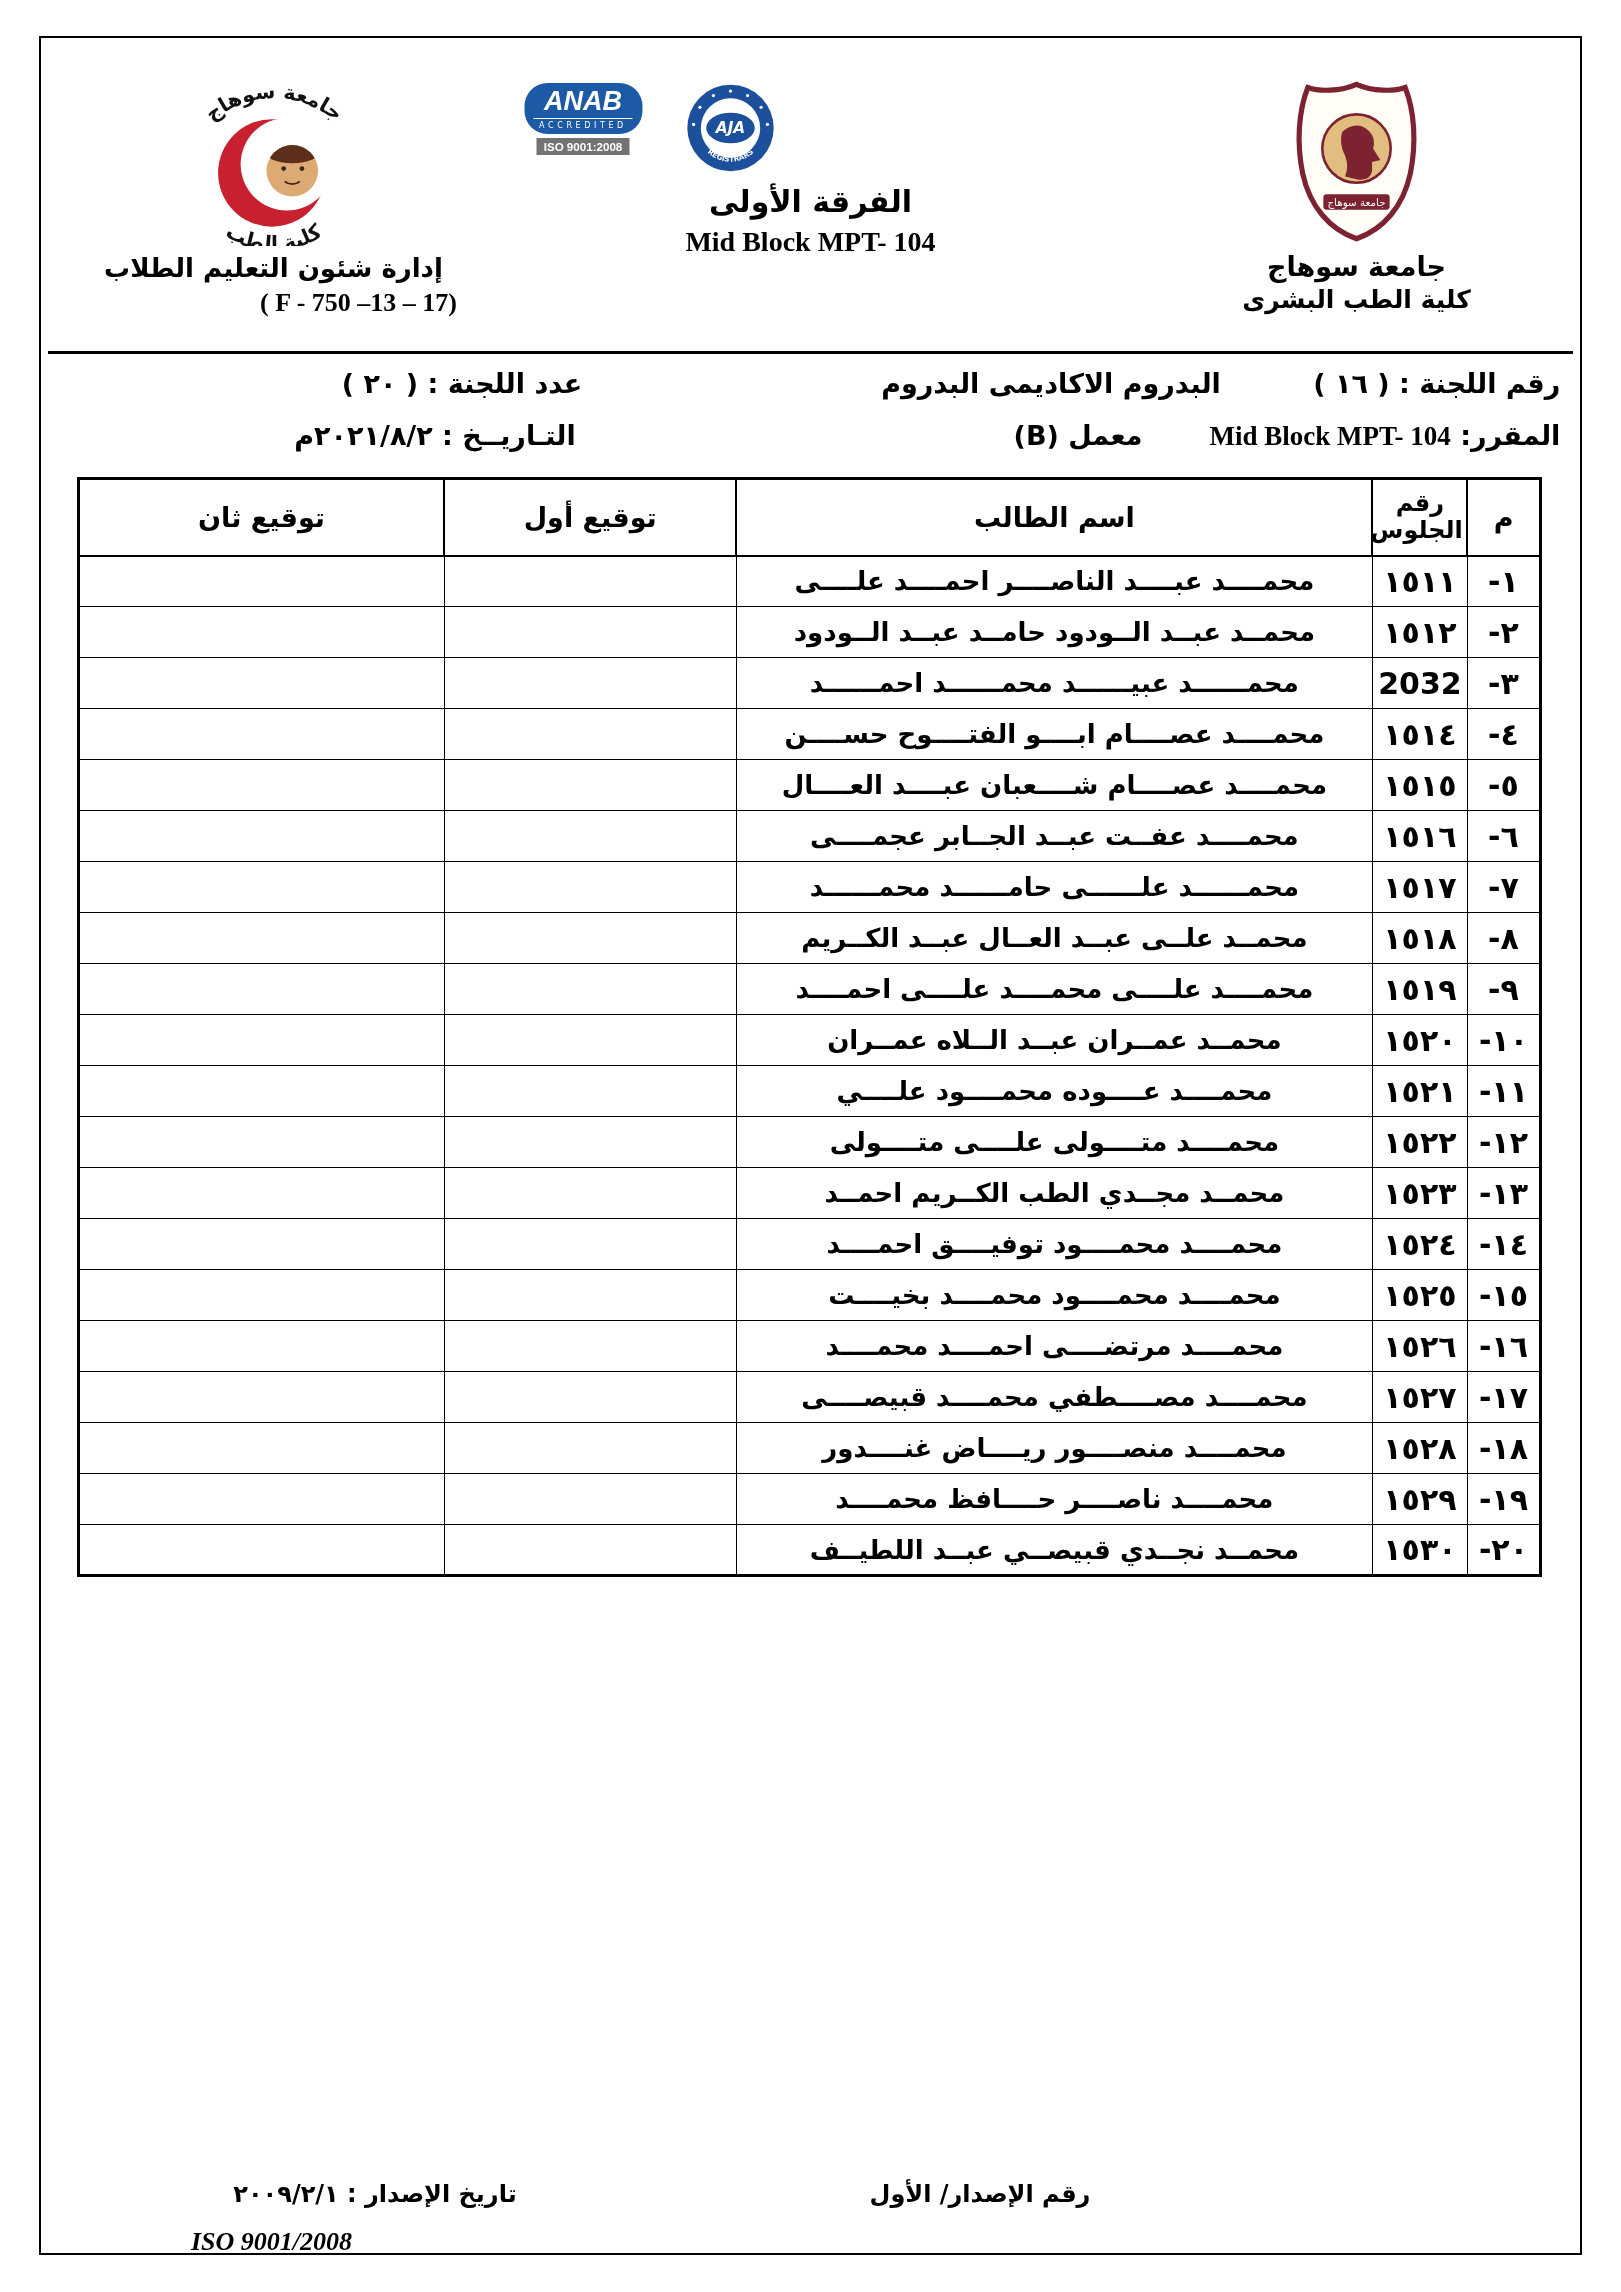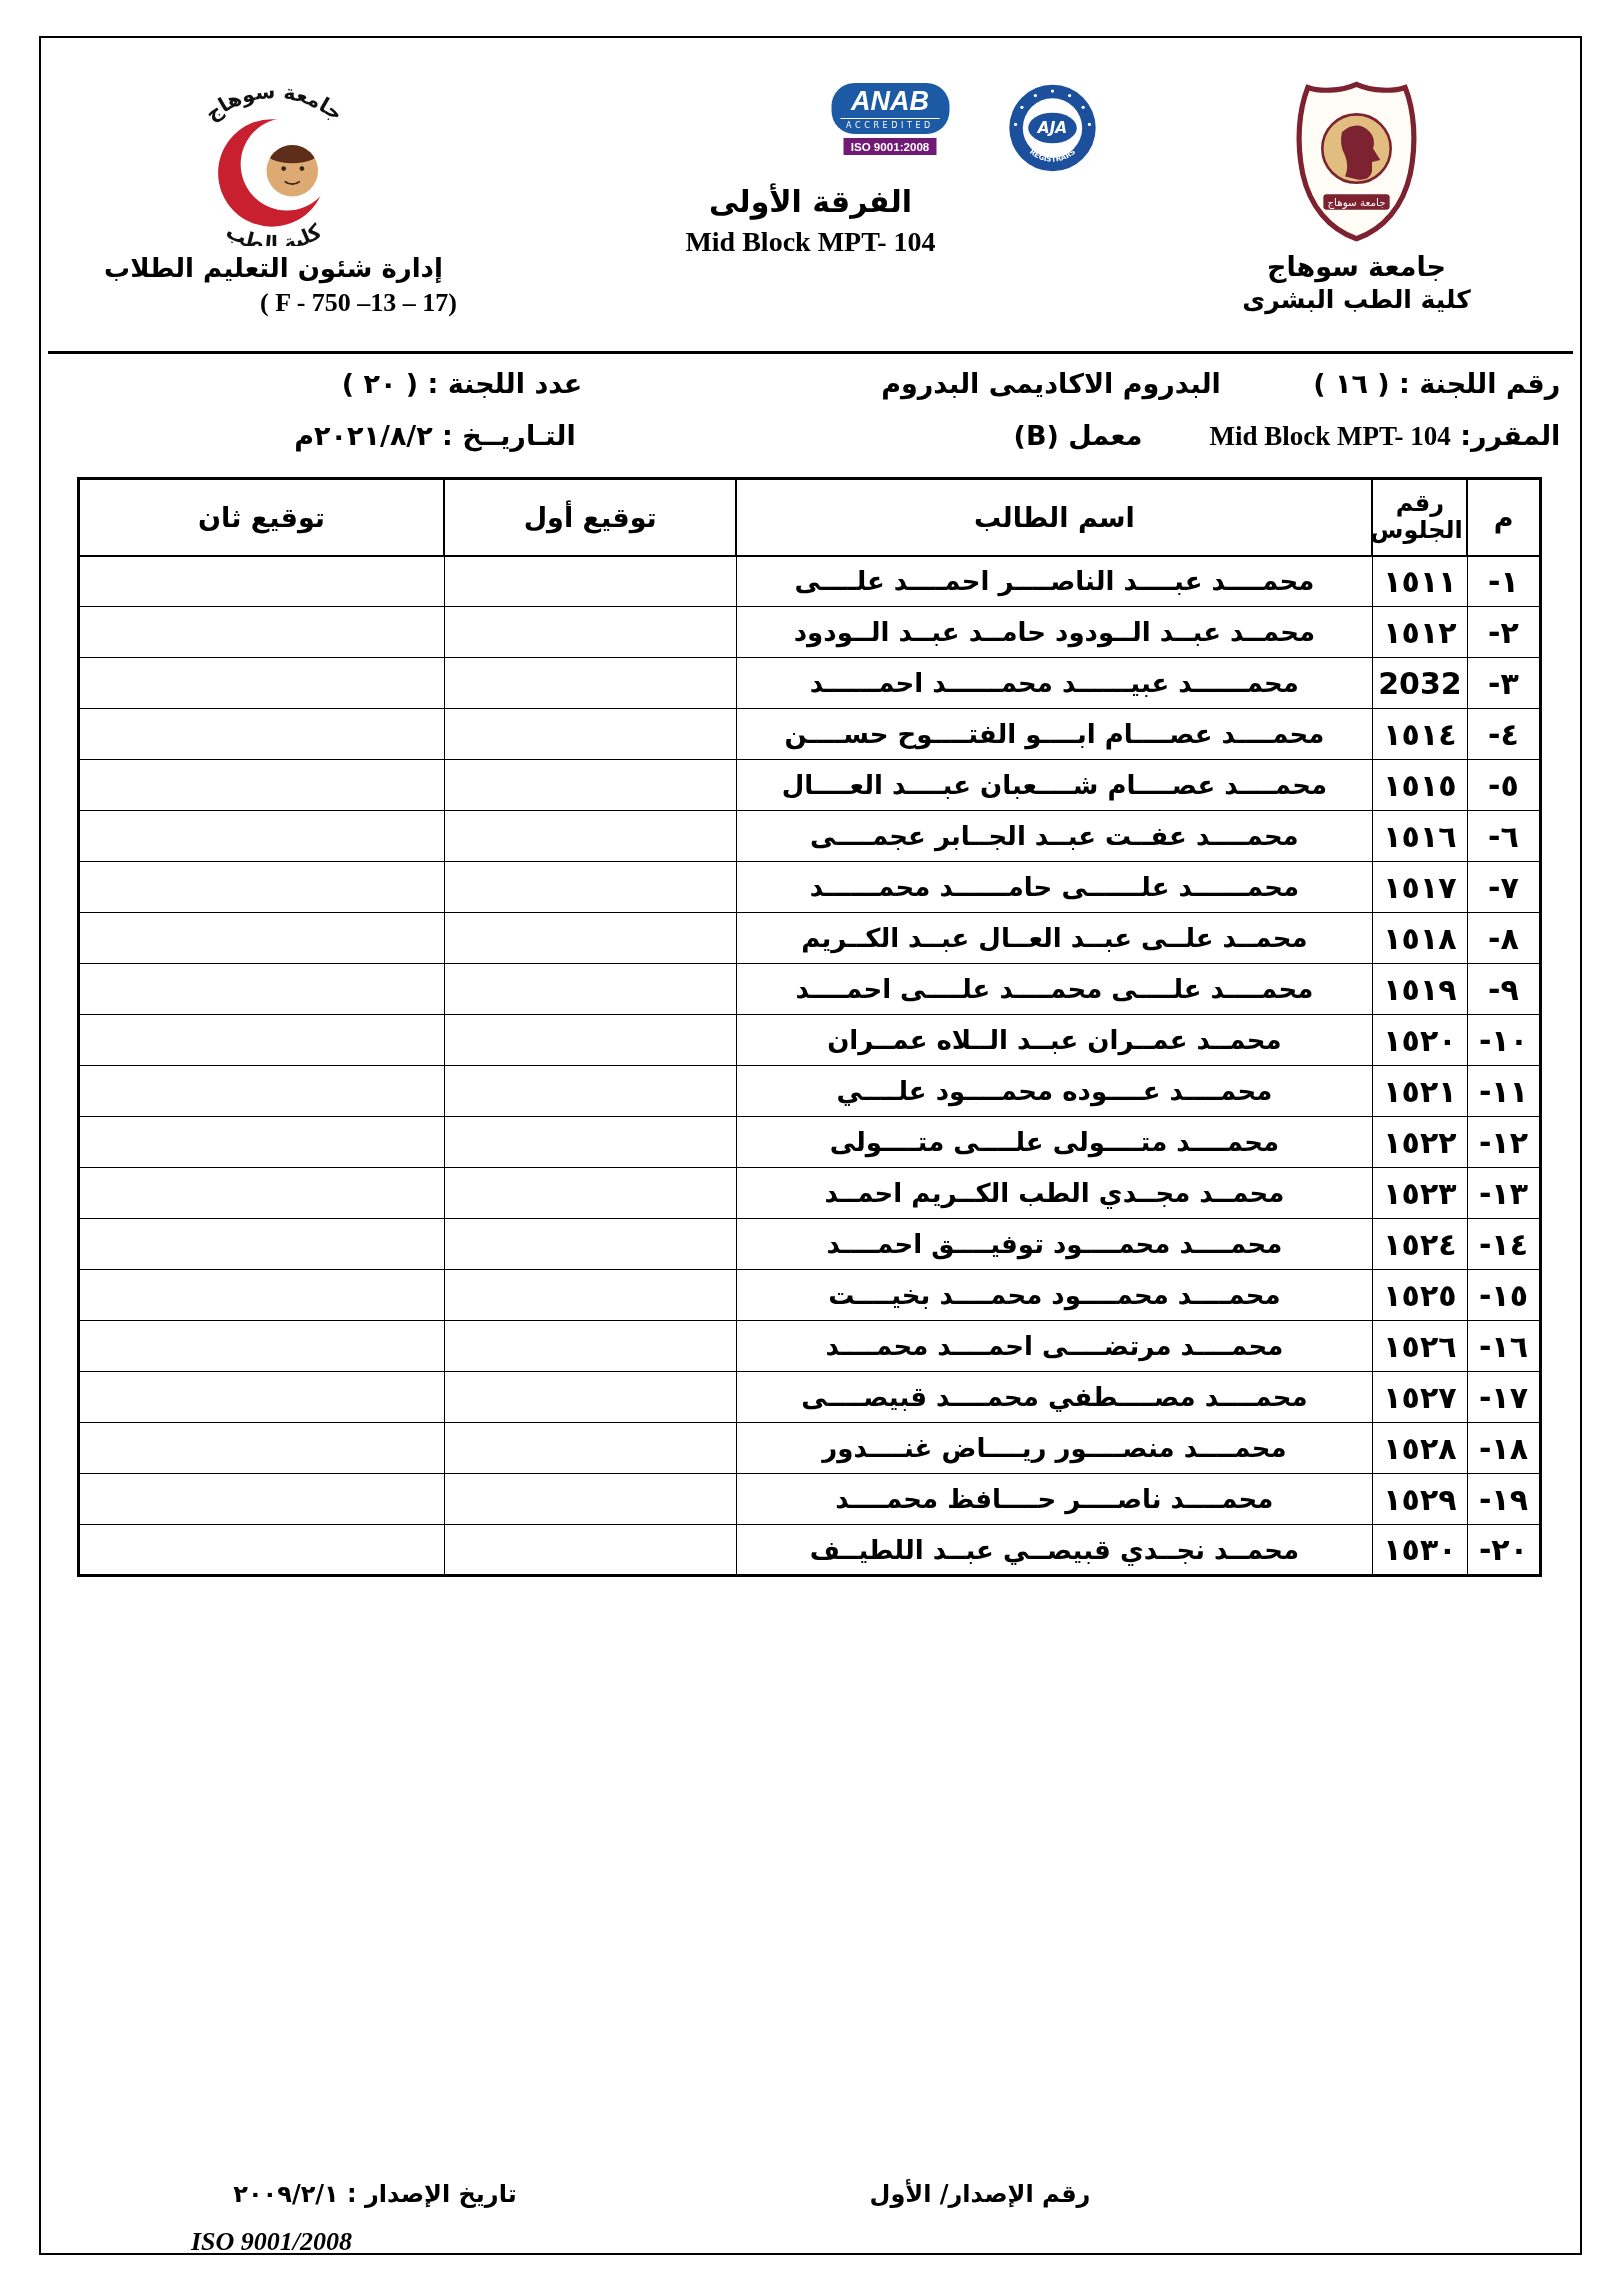--- a/index.html
+++ b/index.html
@@ -17,25 +17,25 @@
   .crescent-svg { width:226px; height:172px; }
   .emblem-svg   { width:145px; height:166px; }
   .arc-text { font-size:19px; font-weight:bold; fill:#111; font-family:"DejaVu Sans",sans-serif; }
 
   .admin-line { font-size:26px; font-weight:bold; margin-top:3.6px; }
   .form-line  { font-size:26px; font-weight:bold; margin-top:5.4px; font-family:"Liberation Serif",serif;text-align:right; }
 
   .uni-line { font-size:27px; font-weight:bold; margin-top:3.6px; }
   .fac-line { font-size:25px; font-weight:bold; margin-top:3.6px; }
 
-  .center-logos { display:flex; justify-content:flex-end; align-items:flex-start; gap:58px; direction:ltr; }
+  .center-logos { display:flex; justify-content:flex-start; align-items:flex-start; gap:43px; direction:ltr; }
   .anab-box { width:118px; background:#1c5aa5; border-radius:23px; color:#fff; text-align:center; padding:5.4px 0 4.5px; }
   .anab-name { font-size:27px; font-weight:bold; font-style:italic; font-family:"Liberation Sans",sans-serif; line-height:1; }
   .anab-sub  { font-size:8px; letter-spacing:3.6px; margin-top:2.7px; border-top:1.3px solid #fff; padding-top:1.8px; width:84%; margin:2.7px auto 0; }
-  .anab-iso  { margin-top:3.6px; background:#701a75; color:#fff; font-size:11.6px; font-weight:bold;
+  .anab-iso  { margin-top:3.6px; background:#737373; color:#fff; font-size:11.6px; font-weight:bold;
                padding:1.8px 7.2px; display:inline-block; font-family:"Liberation Sans",sans-serif; }
   .aja-svg { width:90px; height:90px; }
 
   .grade-line { font-size:30px; font-weight:bold; margin-top:10.7px; direction:rtl; }
   .year-line  { font-size:30px; font-weight:bold; margin-top:5.4px;  direction:rtl; }
   .block-line { font-size:28px; font-weight:bold; margin-top:7.2px; font-family:"Liberation Serif",serif; }
 
   .header-rule { position:absolute; top:313px; left:7.2px; right:7.2px; border-top:3.6px solid #000; }
 
   

